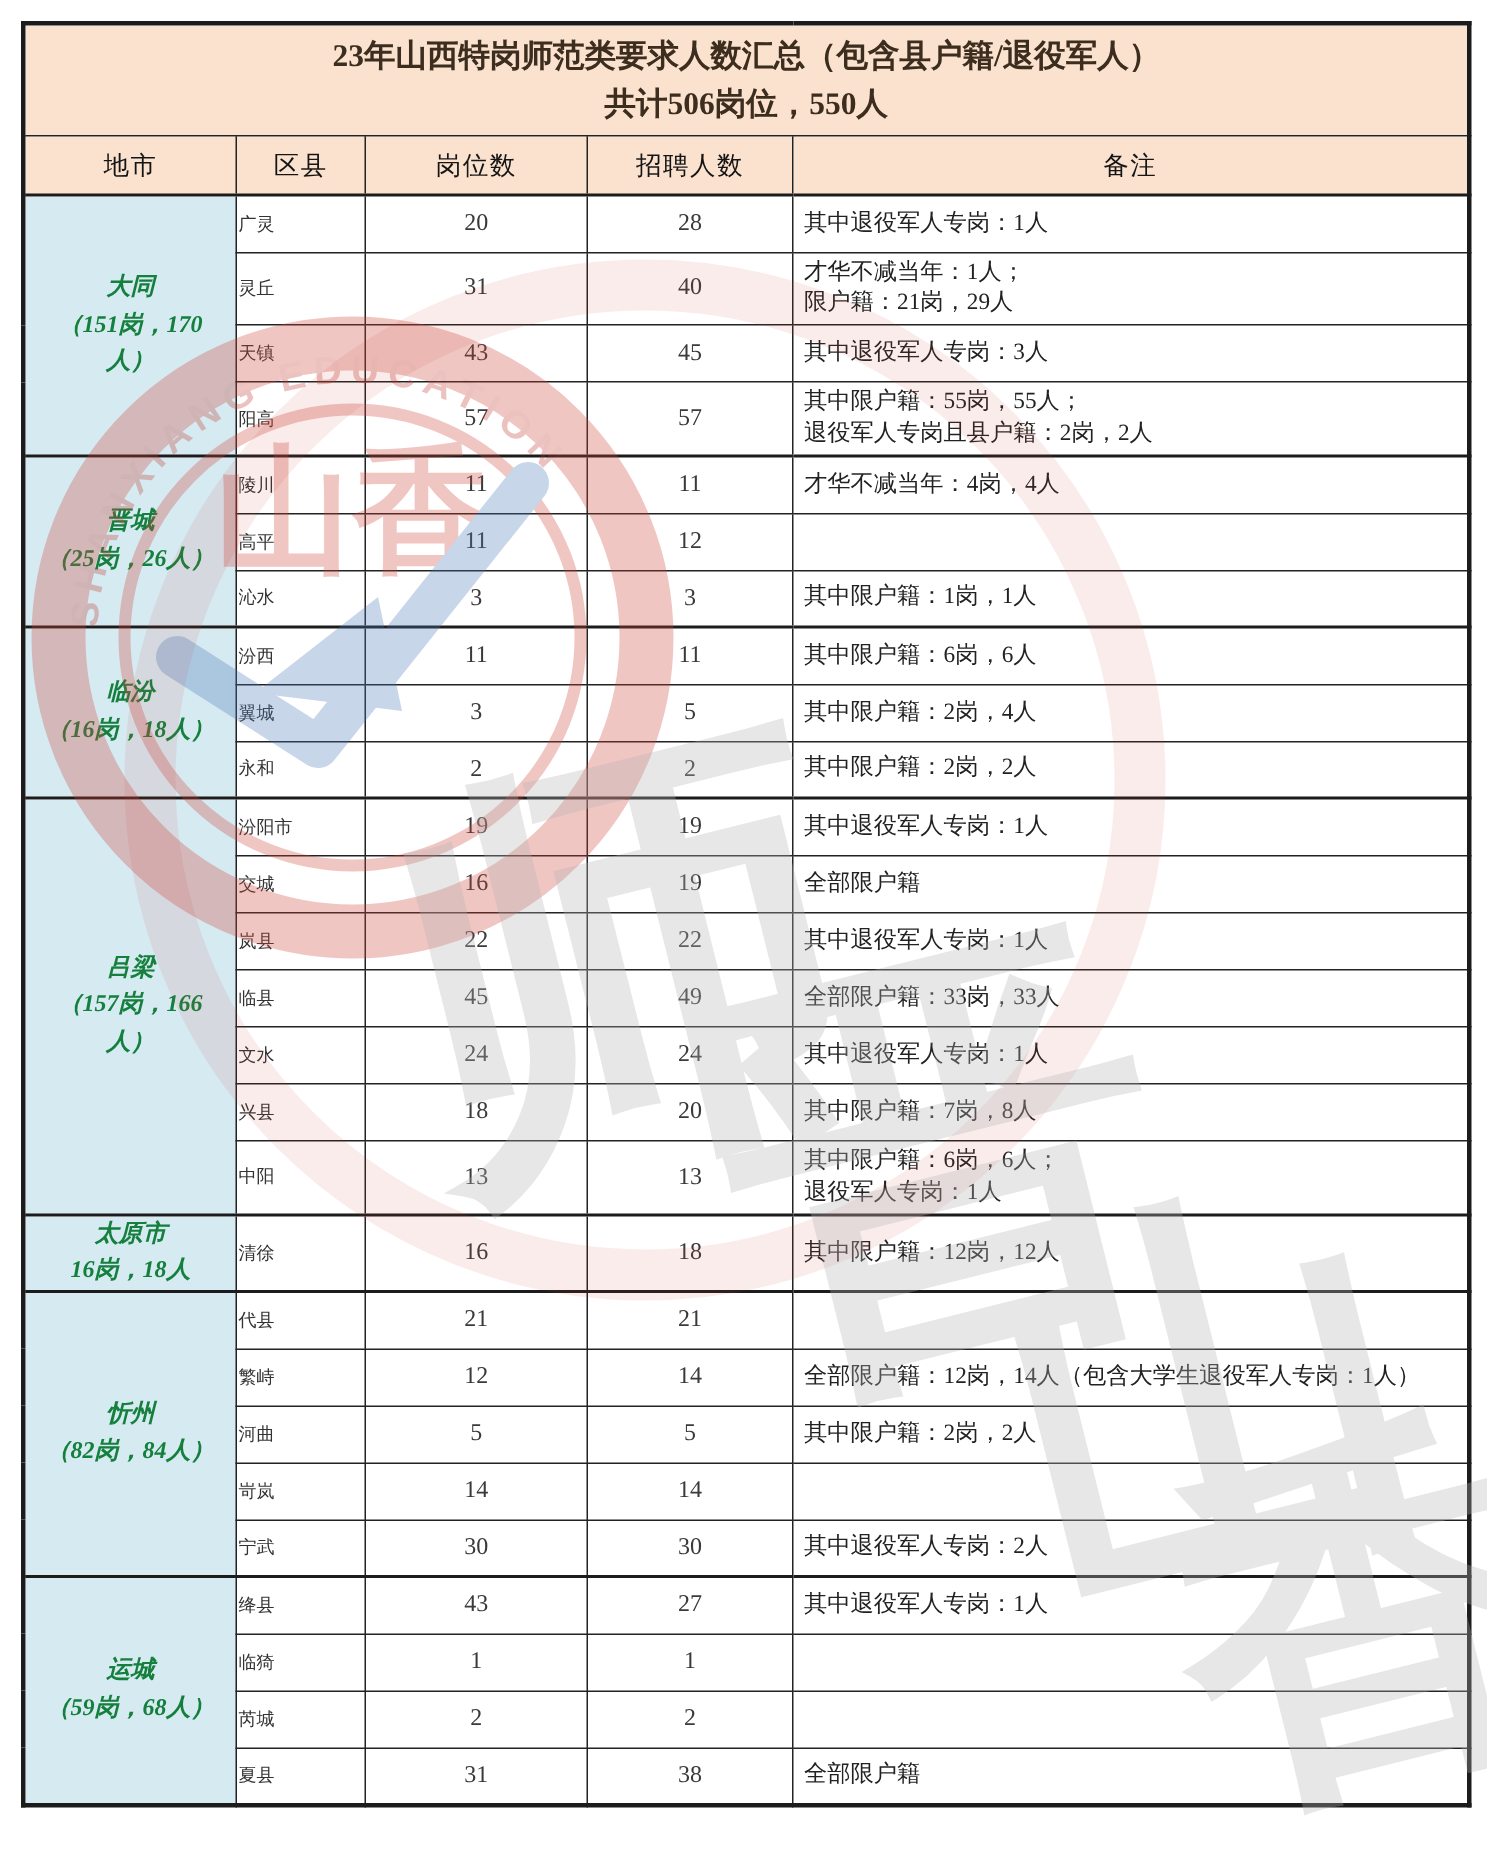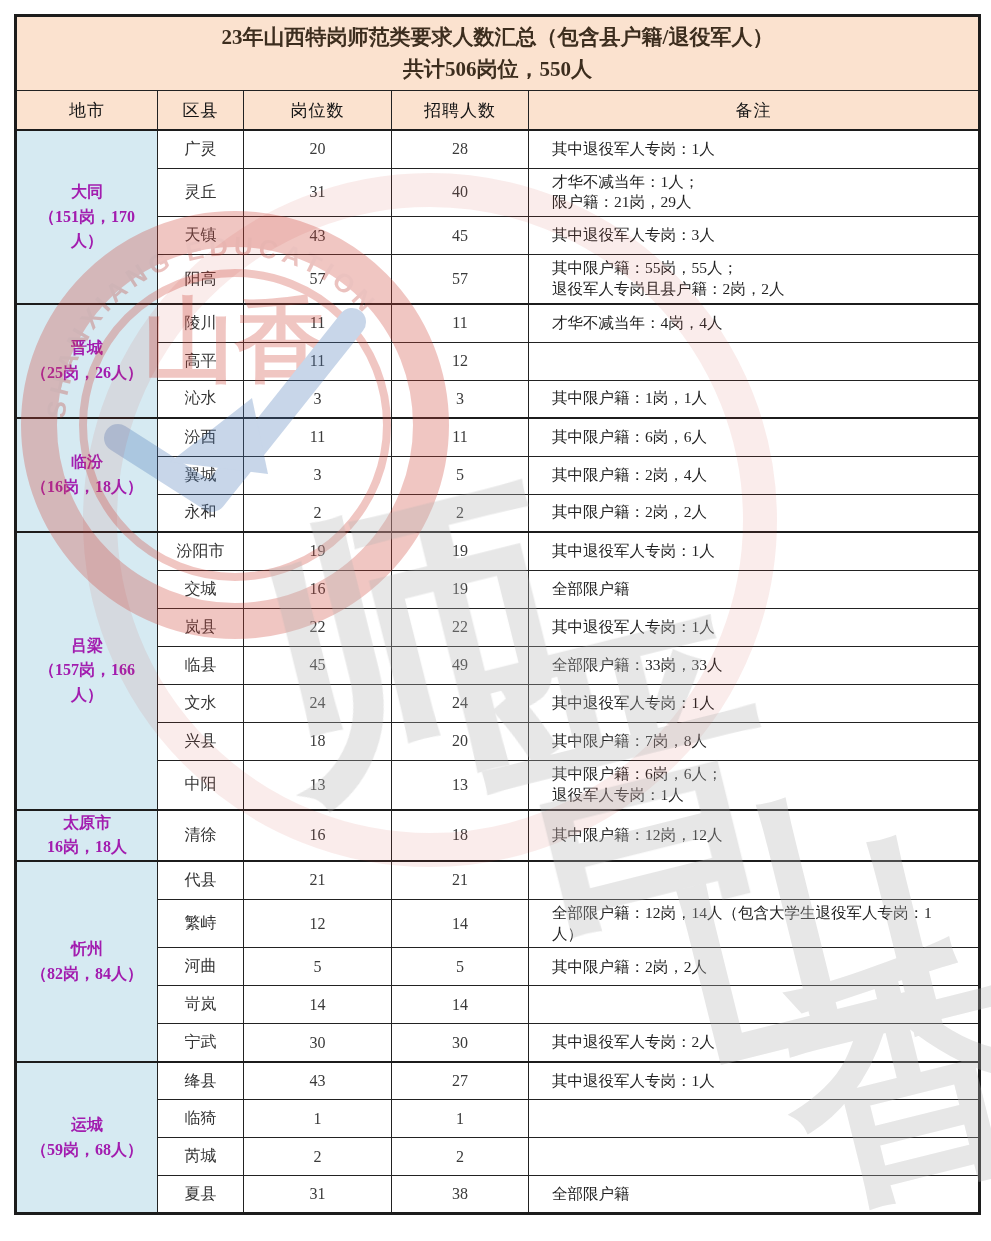--- a/index.html
+++ b/index.html
@@ -24,28 +24,29 @@
   }
   .header-row th{
     background:#fbe2cf;height:36px;font-size:17px;font-weight:normal;
     color:#151515;text-align:center;letter-spacing:1px;
   }
   tr.r-single{height:38px;}
   tr.r-tall{height:47px;}
 
   .city-cell{
     background:#d6eaf2;text-align:center;vertical-align:middle;
-    font-weight:bold;font-size:16px;line-height:1.55;color:#a21caf;
+    font-weight:bold;font-size:16px;line-height:1.55;color:#15803d;
     padding:0 13px;
-  }
-  .county-cell{ text-align:center;font-size:16px;color:#333;background:transparent;font-family:Liberation Mono, monospace;}
+    font-style:italic;
+  }
+  .county-cell{ text-align:left;font-size:12px;color:#333;background:transparent;font-family:Liberation Mono, monospace;}
   .num-cell{ text-align:center;font-size:16px;color:#3a3a3a;margin-top:20px;}
   .remark-cell{
     text-align:left;font-size:15.5px;color:#222;line-height:1.35;
-    padding:3px 23px;white-space:pre-line;
+    padding:3px 7px;white-space:pre-line;
   }
 
   
   .wm-svg{position:absolute;left:0;top:0;pointer-events:none;z-index:6;}
   .toutiao{
     position:absolute;top:1183px;right:16px;z-index:7;
     font-size:27px;font-weight:bold;letter-spacing:2px;color:#ffffff;
     text-shadow:2px 3px 2px rgba(55,55,55,.9),0 0 2px rgba(120,120,120,.55);
     font-family:"Liberation Sans","DejaVu Sans",sans-serif;
     pointer-events:none;

